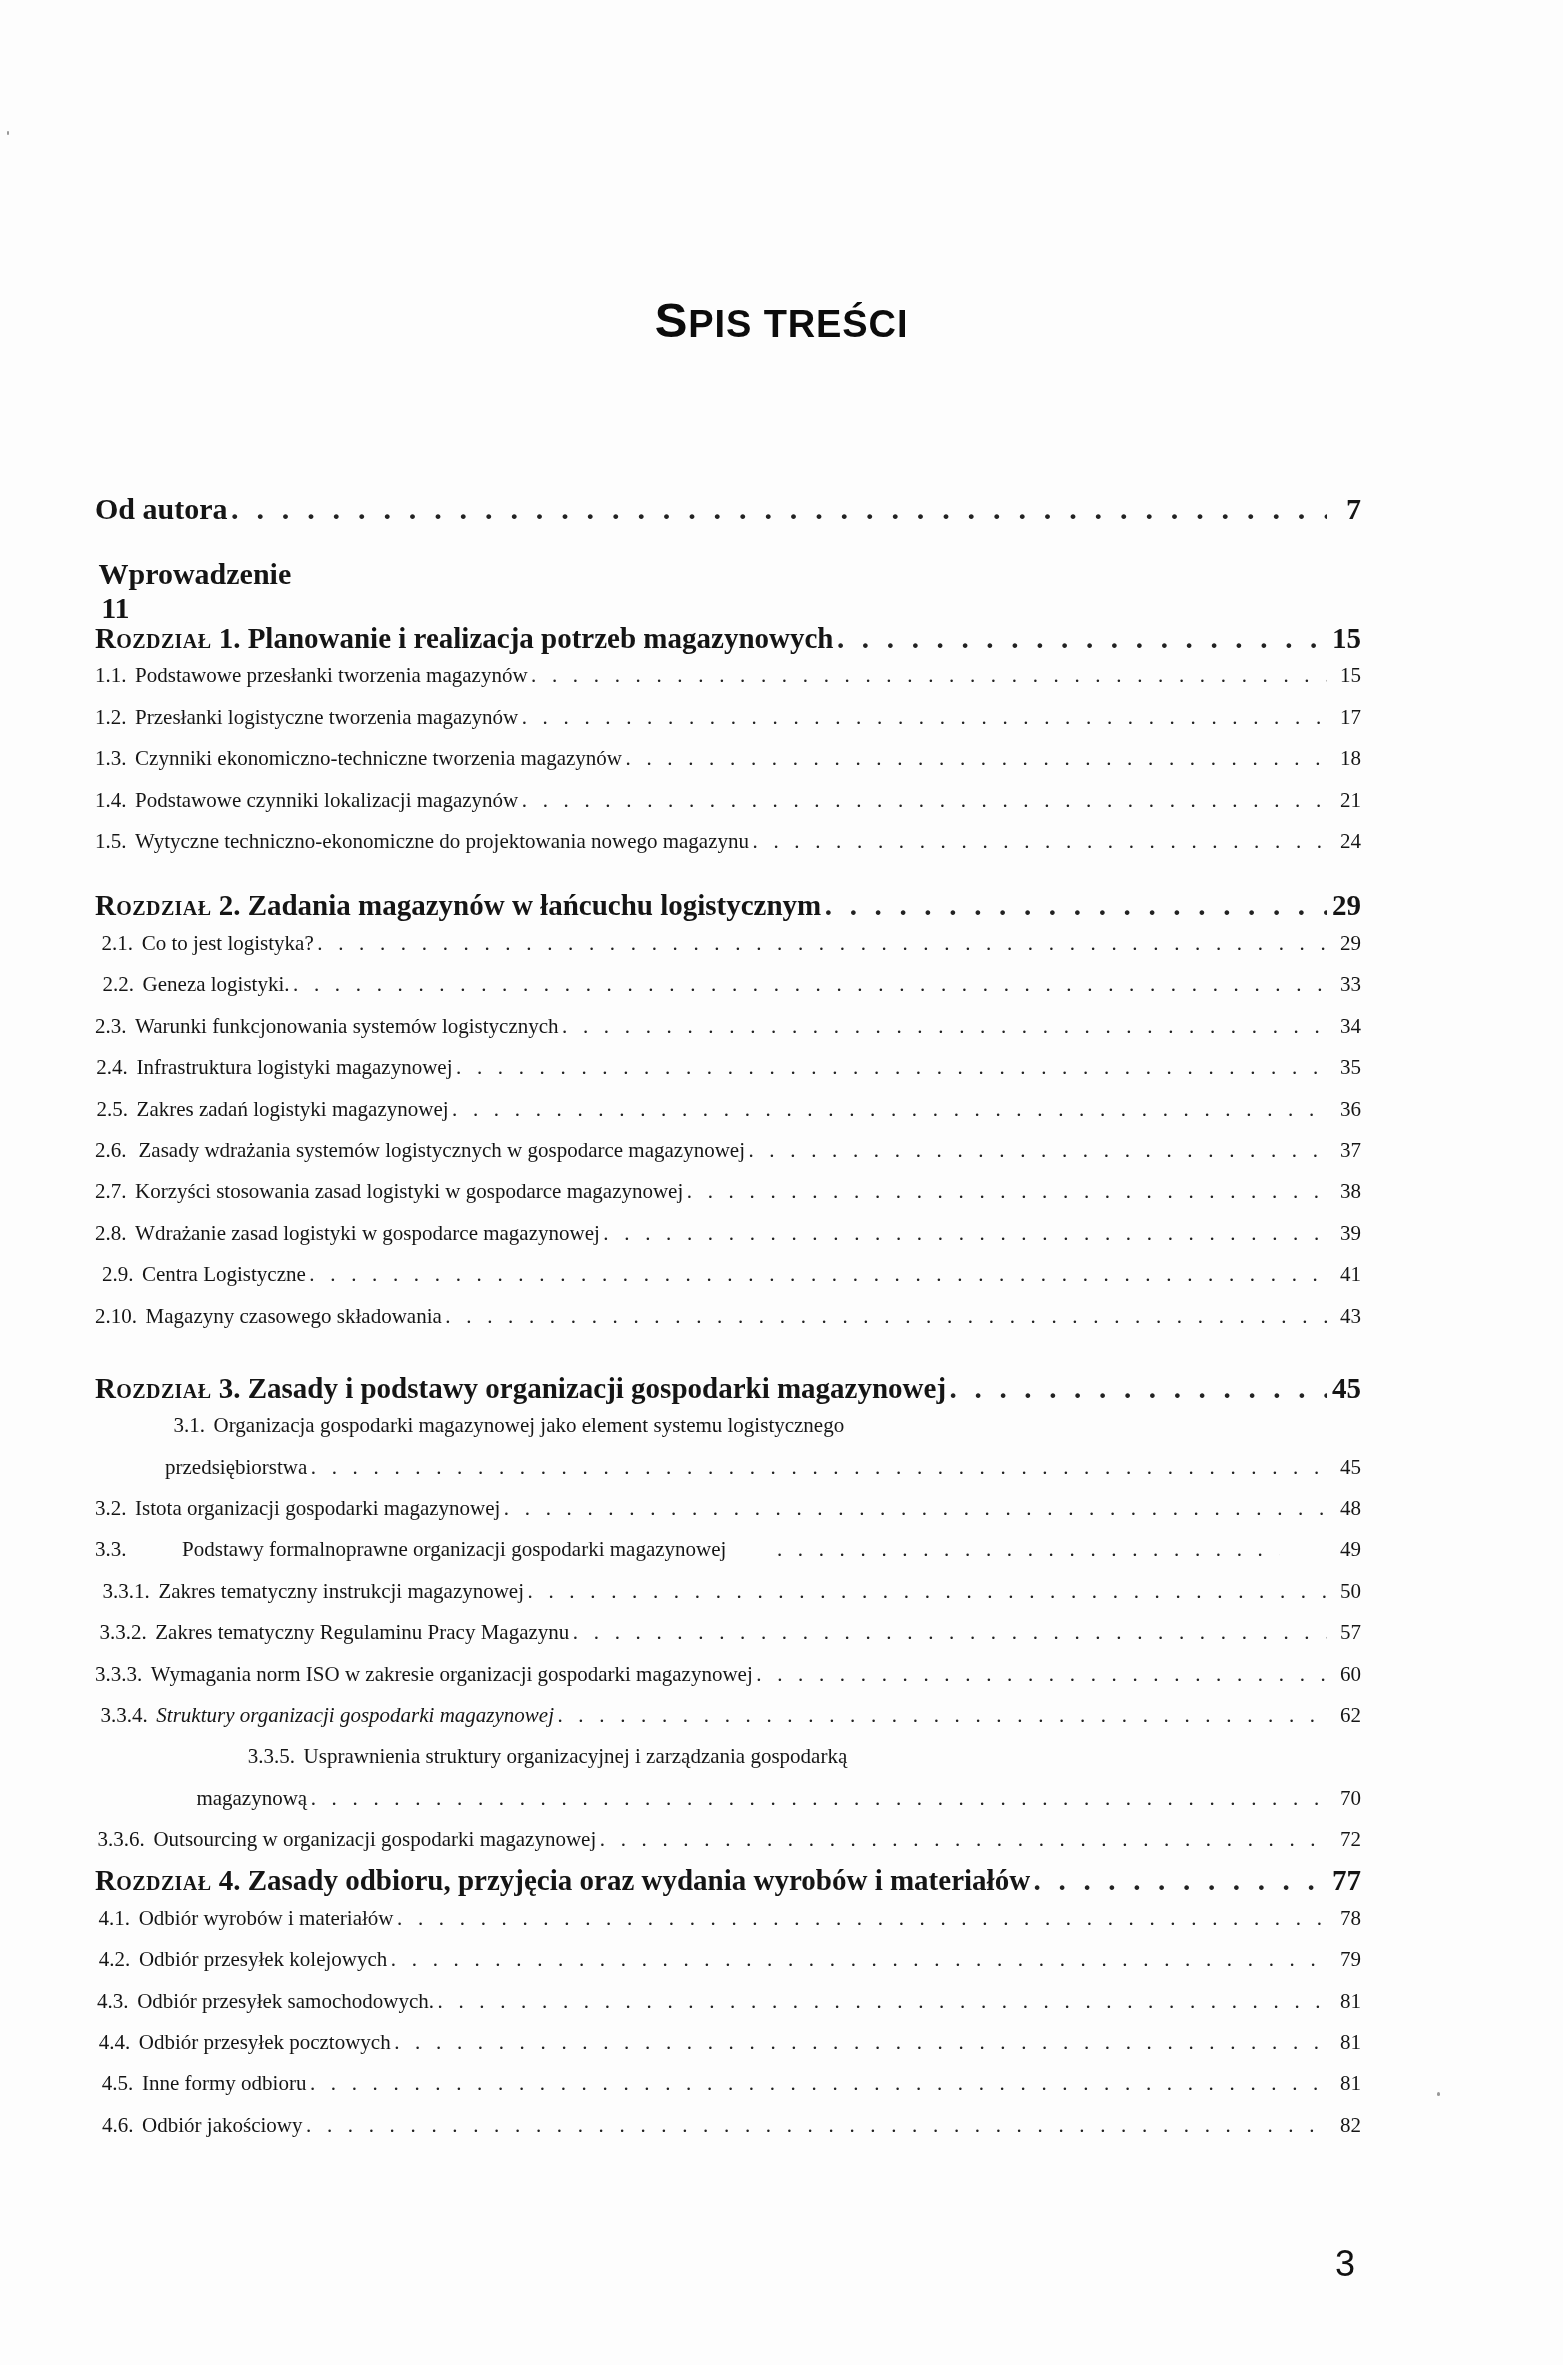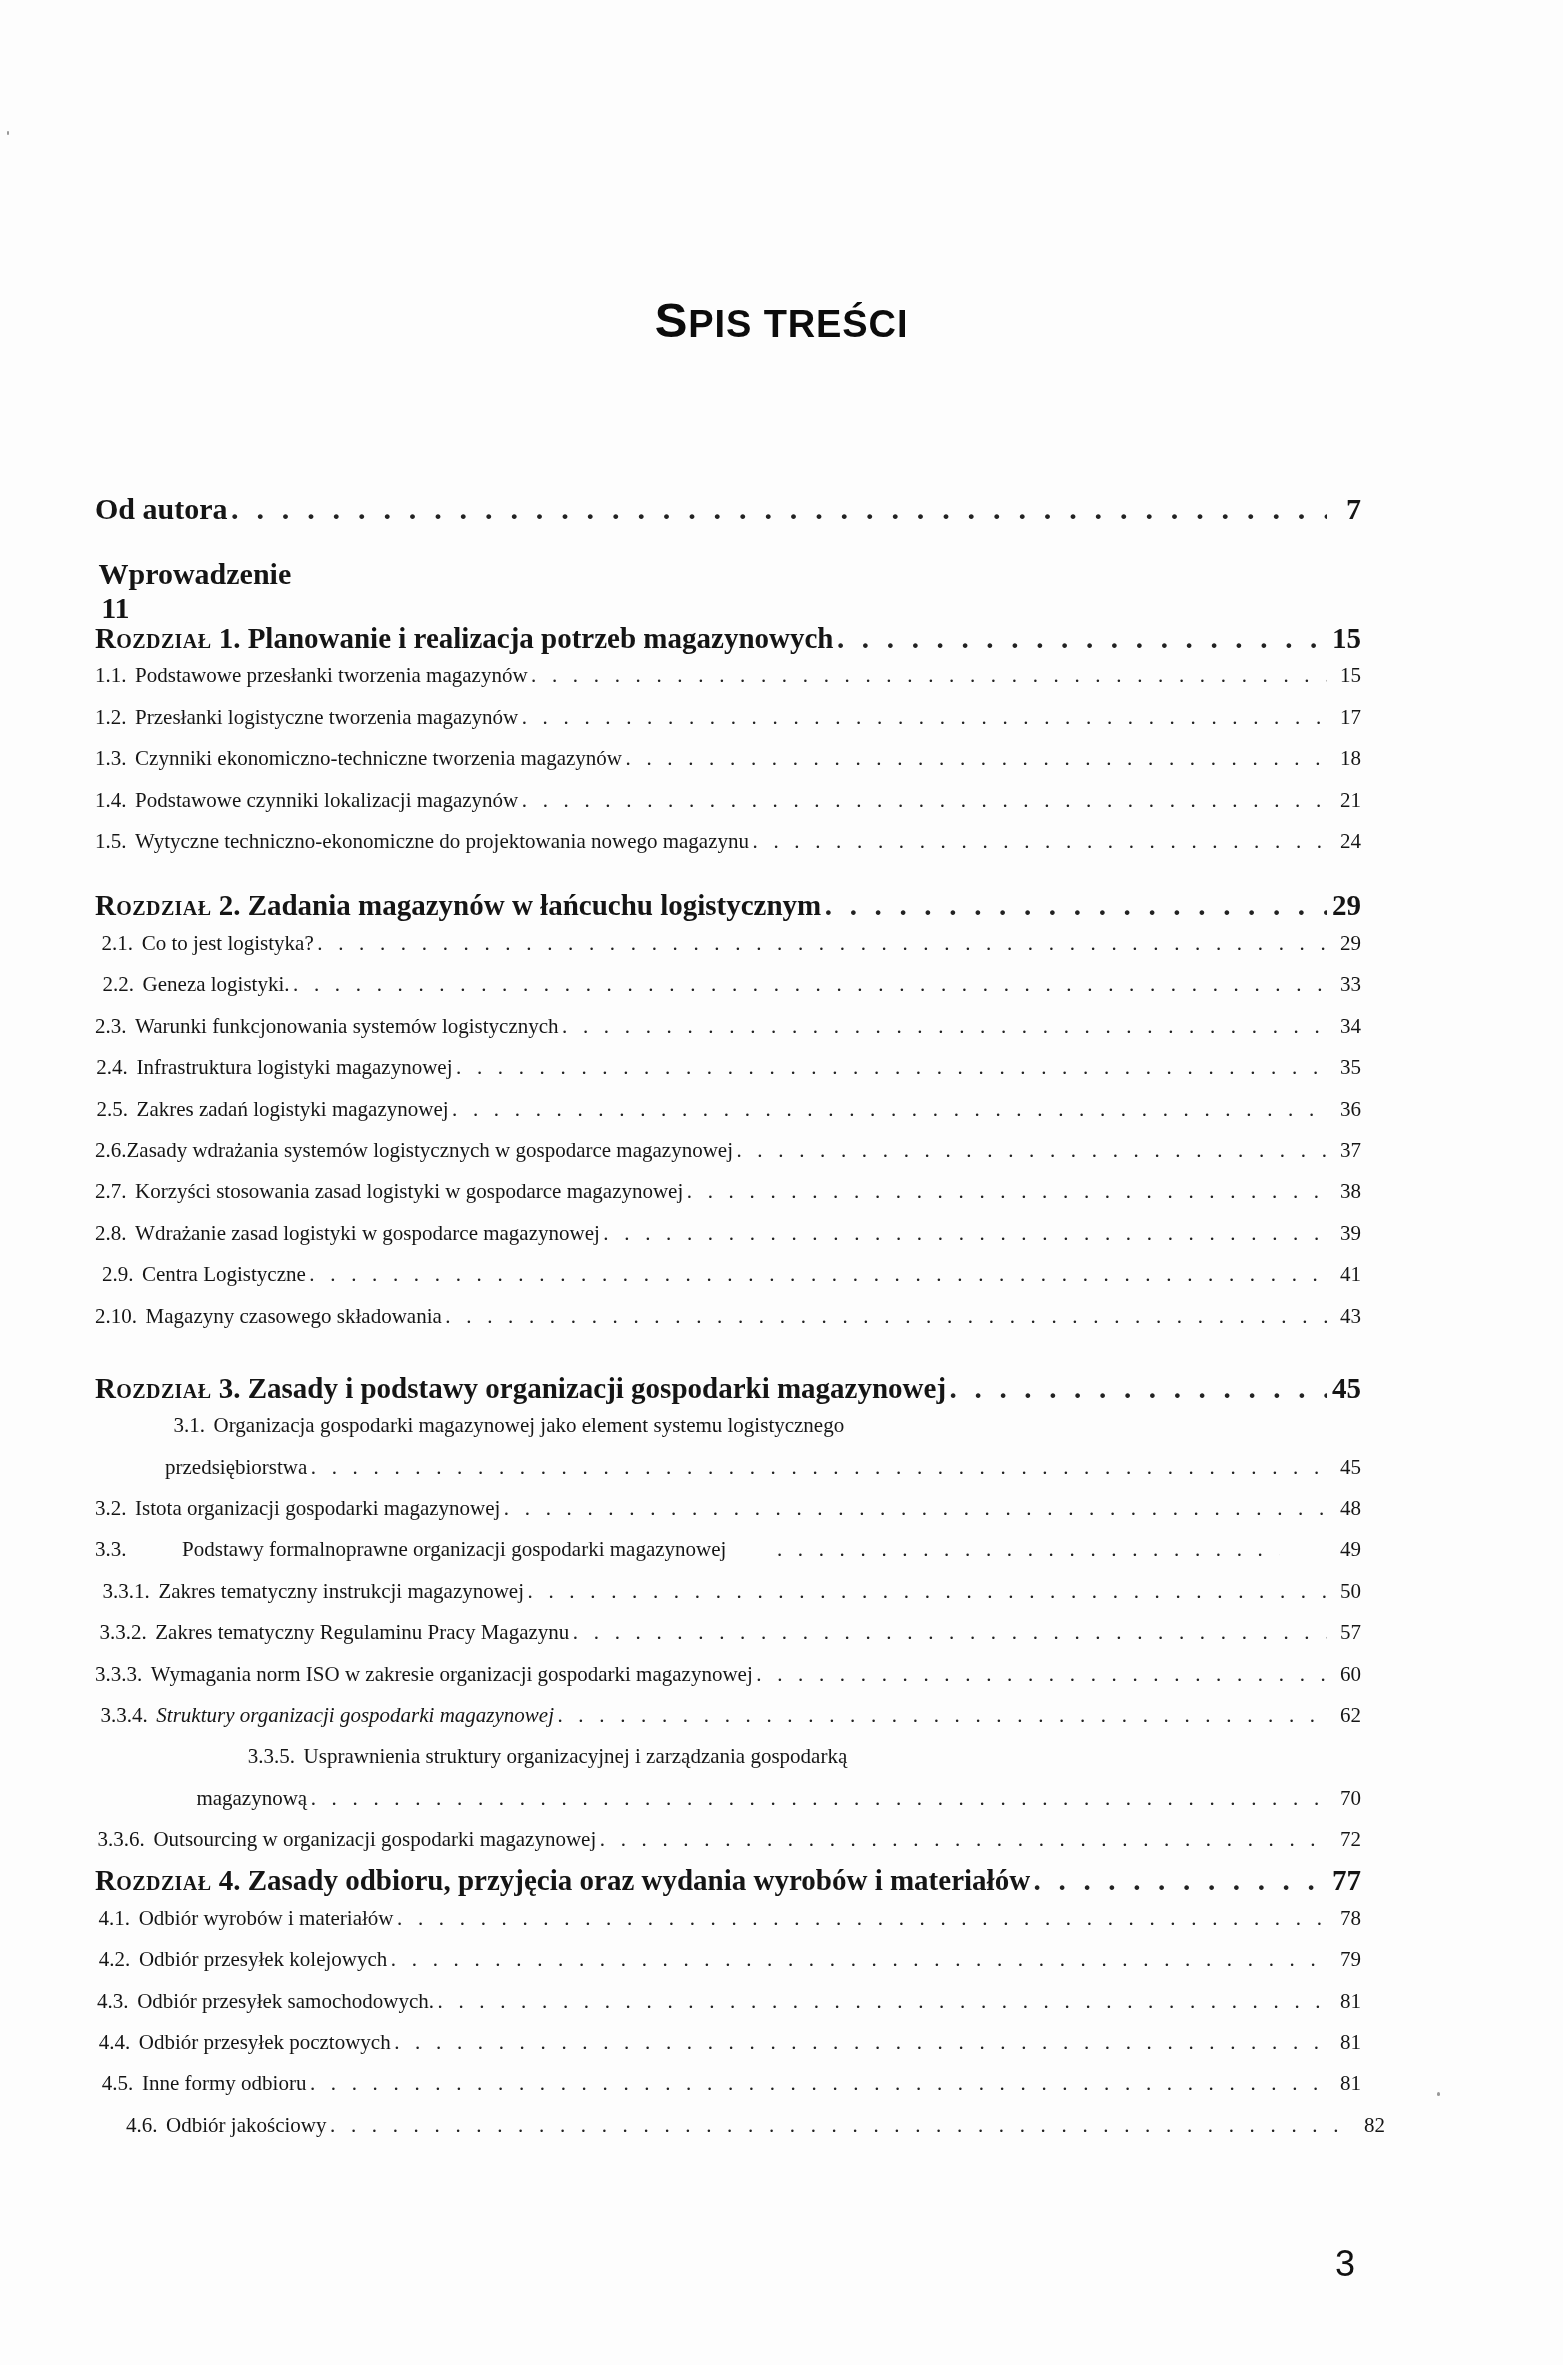--- a/index.html
+++ b/index.html
@@ -120,21 +120,21 @@
         <span class="pg">35</span>
       </div>
       <div class="row l2" style="top: 1097px;">
         <span class="num" style="padding-right: 0px;">2.5.</span>
         <span class="txt" style="margin-left: 8.6px;">Zakres zadań logistyki magazynowej</span>
         <span class="leader"></span>
         <span class="pg">36</span>
       </div>
       <div class="row l2" style="top: 1138px;">
         <span class="num" style="padding-right: 0px;">2.6.</span>
-        <span class="txt" style="margin-left: 0;">Zasady wdrażania systemów logistycznych w gospodarce magazynowej</span>
+        <span class="txt" style="margin-left: 12px;">Zasady wdrażania systemów logistycznych w gospodarce magazynowej</span>
         <span class="leader"></span>
         <span class="pg">37</span>
       </div>
       <div class="row l2" style="top: 1179px;">
         <span class="num" style="padding-right: 0px;">2.7.</span>
         <span class="txt" style="margin-left: 8.6px;">Korzyści stosowania zasad logistyki w gospodarce magazynowej</span>
         <span class="leader"></span>
         <span class="pg">38</span>
       </div>
       <div class="row l2" style="top: 1221px;">
@@ -250,21 +250,21 @@
         <span class="txt" style="margin-left: 8.6px;">Odbiór przesyłek pocztowych</span>
         <span class="leader"></span>
         <span class="pg">81</span>
       </div>
       <div class="row l2" style="top: 2071px;">
         <span class="num" style="padding-right: 0px;">4.5.</span>
         <span class="txt" style="margin-left: 8.6px;">Inne formy odbioru</span>
         <span class="leader"></span>
         <span class="pg">81</span>
       </div>
-      <div class="row l2" style="top: 2113px; margin-left: 24px;">
+      <div class="row l2" style="top: 2113px;">
         <span class="num" style="padding-right: 0px;">4.6.</span>
         <span class="txt" style="margin-left: 8.6px;">Odbiór jakościowy</span>
         <span class="leader"></span>
         <span class="pg">82</span>
       </div>
     </div>
 
   <div class="pagenum">3</div>
 
   <span class="speck" style="left:1437px; top:2092px;"></span>

